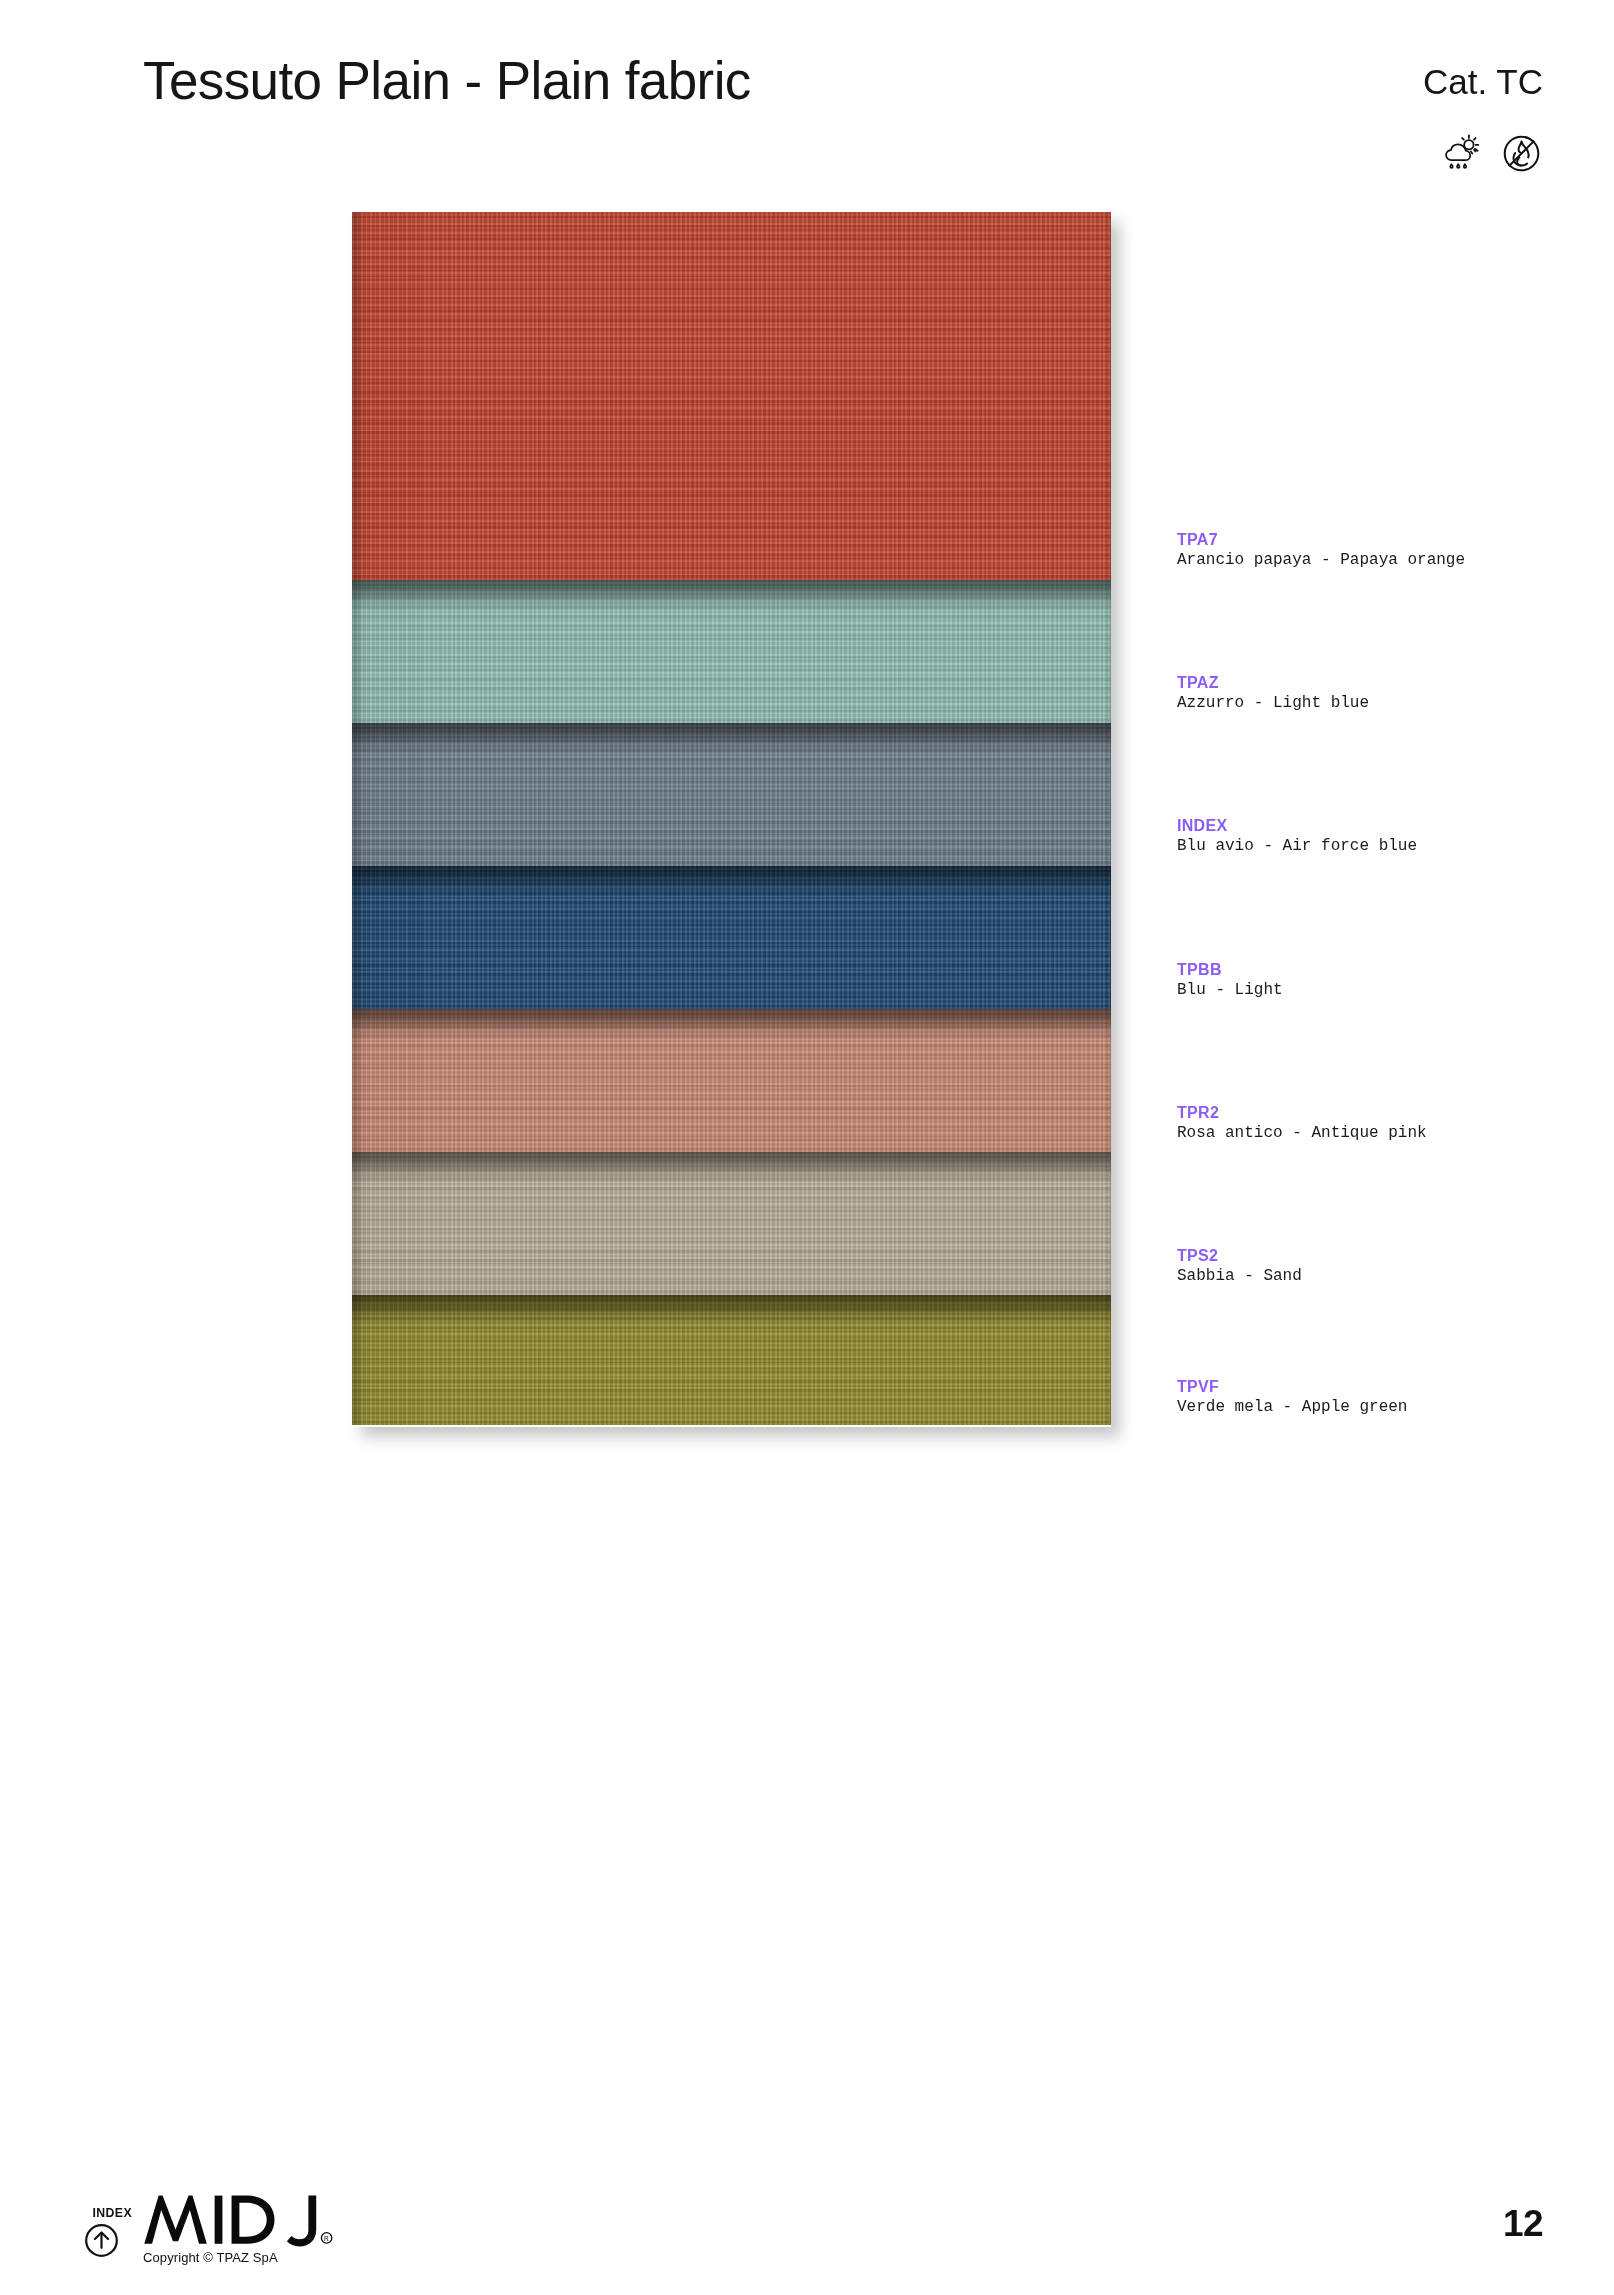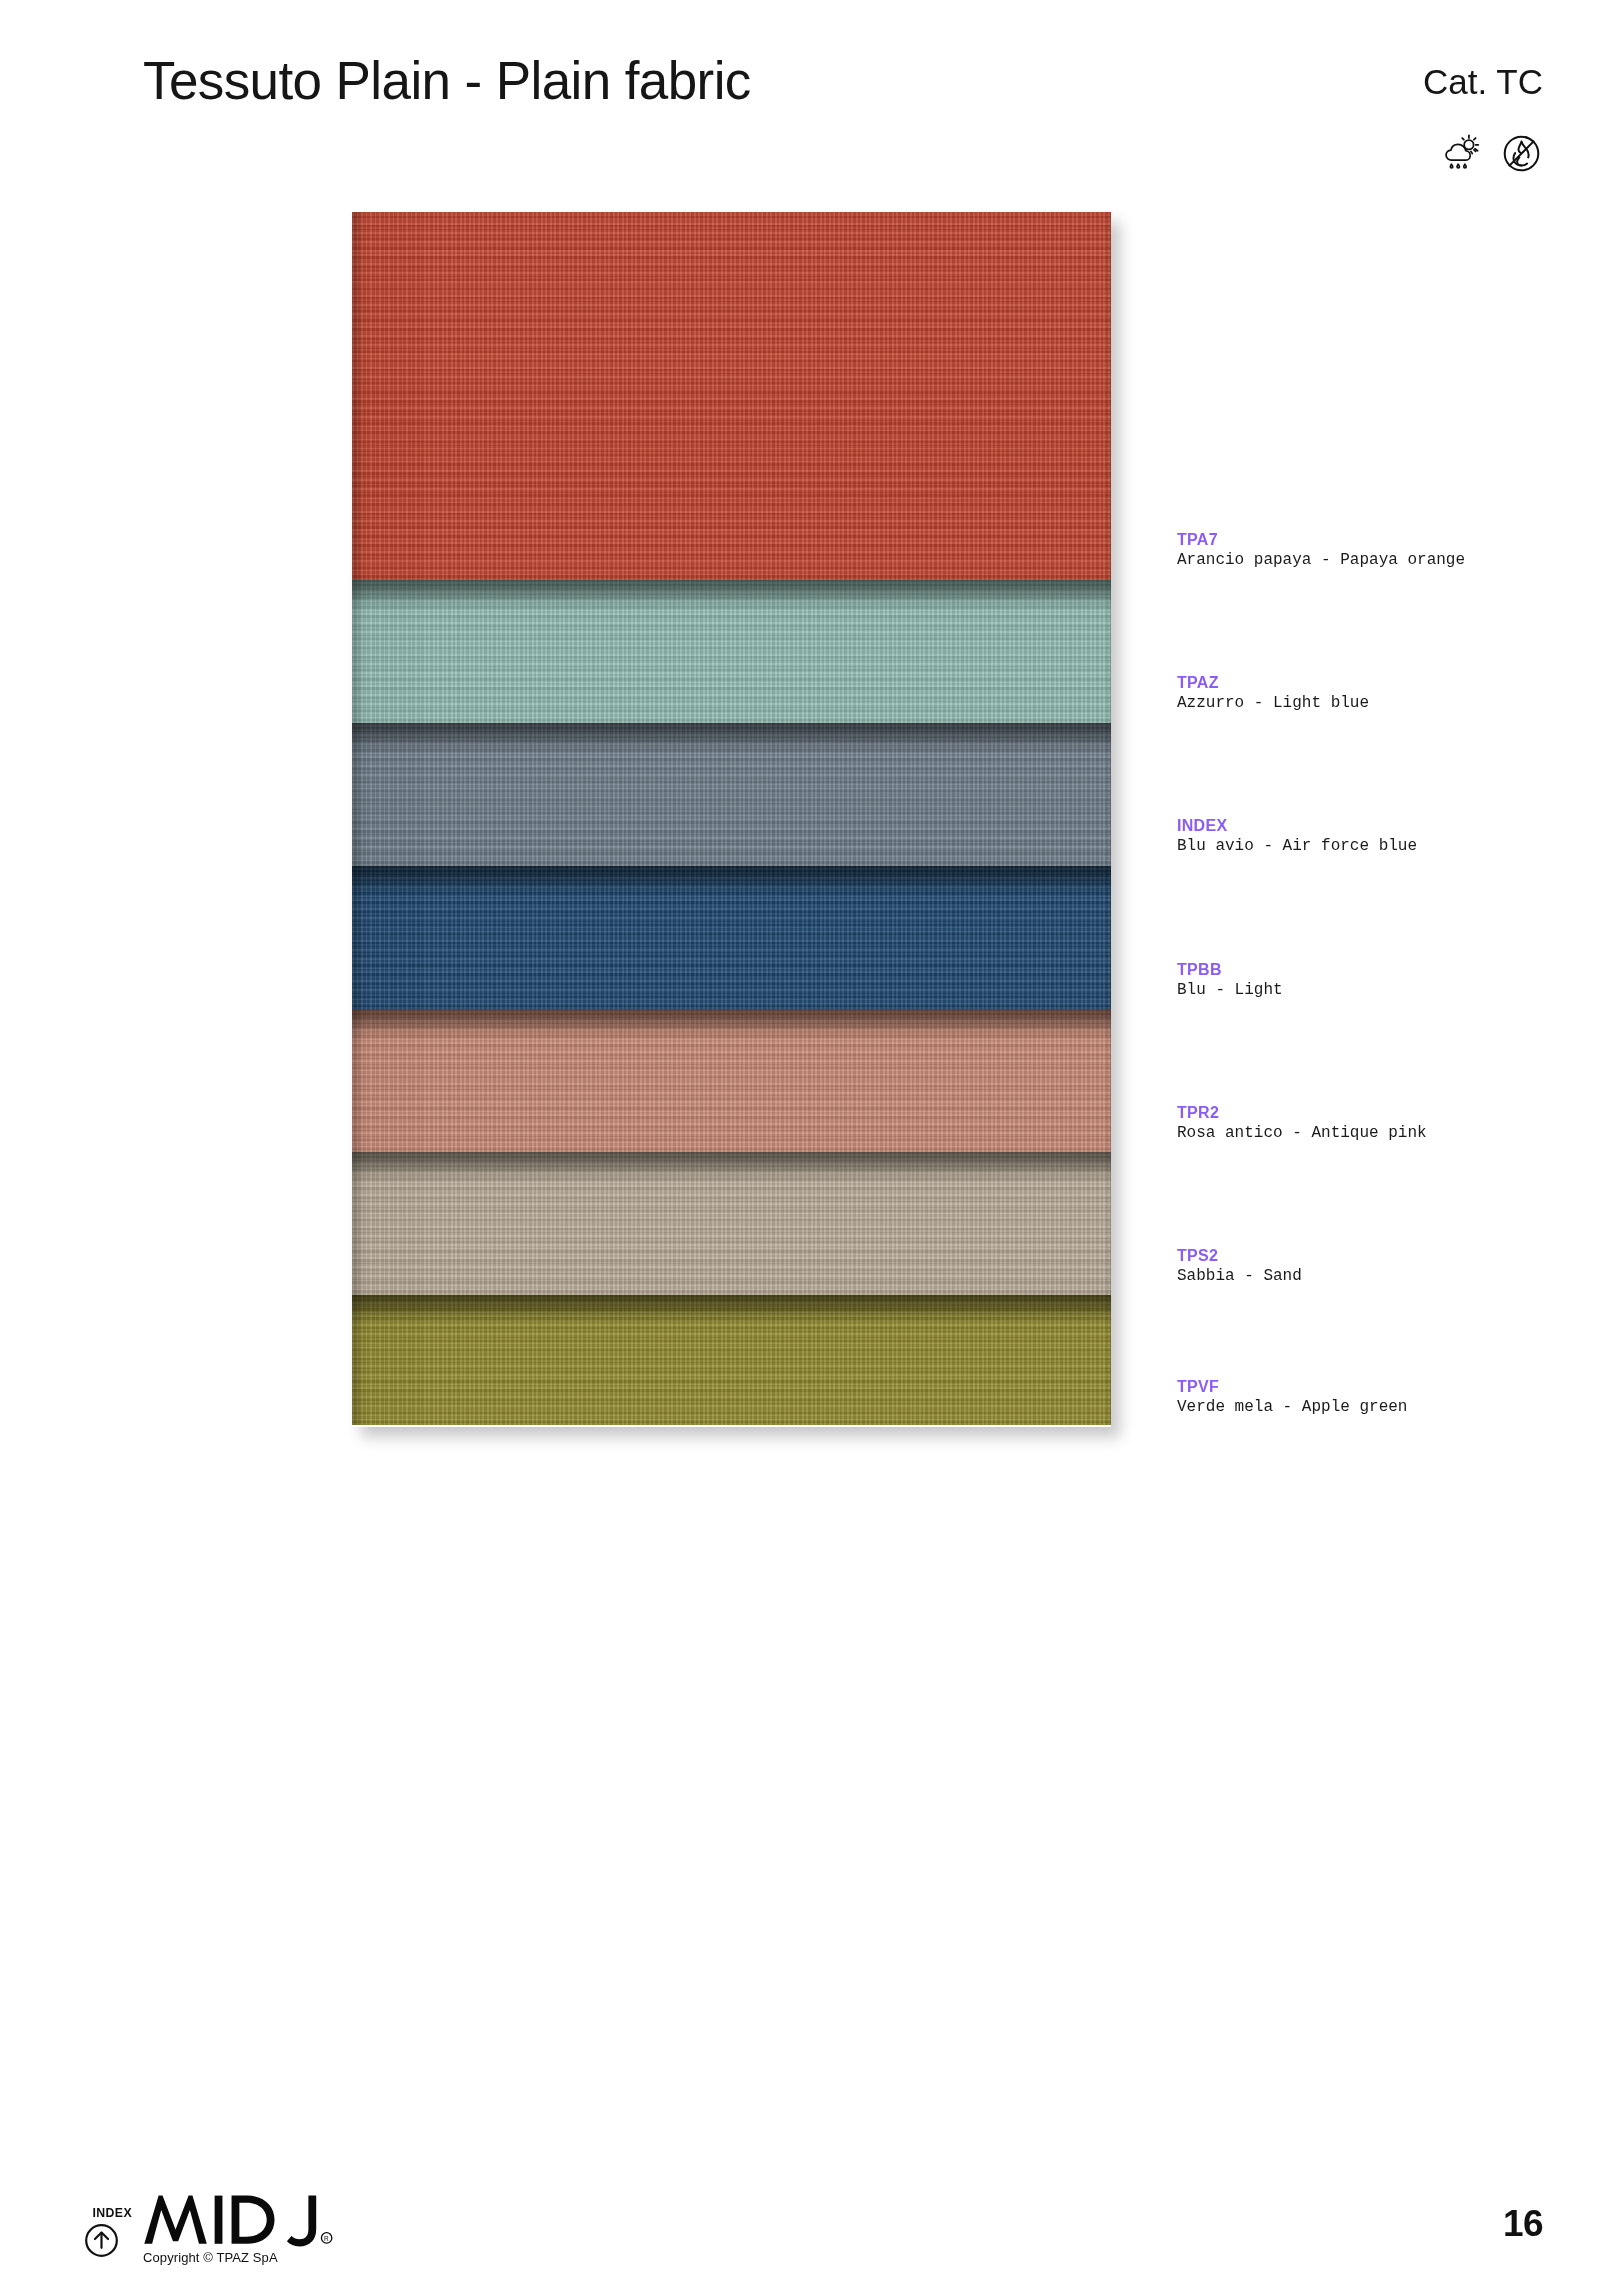--- a/index.html
+++ b/index.html
@@ -349,14 +349,14 @@
       <path d="M254 4 L266 4 L266 56 C266 72 256 82 240 82 C232 82 226 79 221 74 L228 66 C232 70 236 71 240 71 C249 71 254 66 254 56 Z"></path>
     </g>
     <g fill="none" stroke="#0a0a0a" stroke-width="2">
       <circle cx="282" cy="69" r="8"></circle>
     </g>
     <text x="278" y="73" font-family="Liberation Sans, sans-serif" font-size="10" fill="#0a0a0a">R</text>
   </svg>
   <div id="copyright-text">Copyright © TPAZ SpA</div>
 </div>
 
-<div id="page-number">16</div>
+<div id="page-number">12</div>
 
 
 </body></html>

